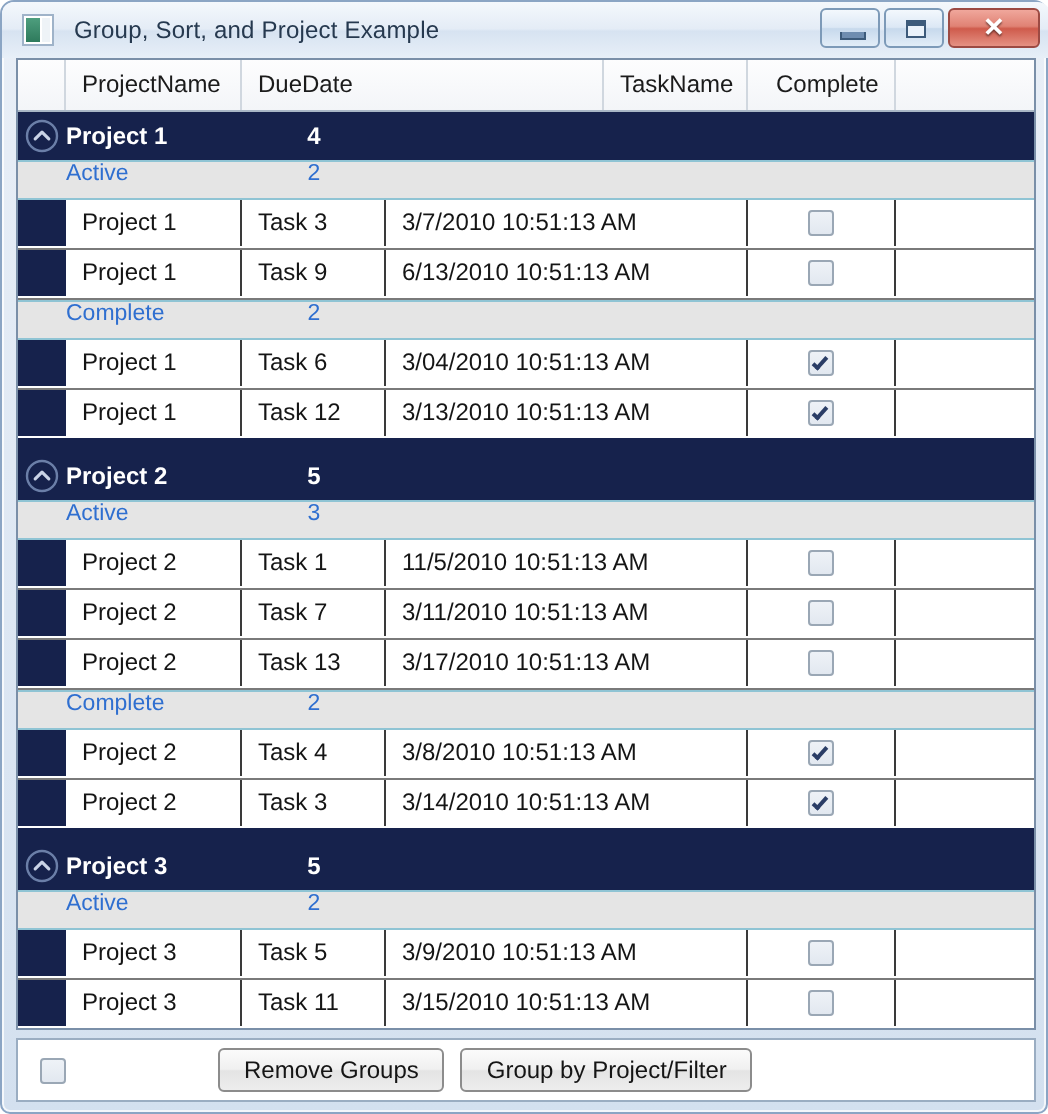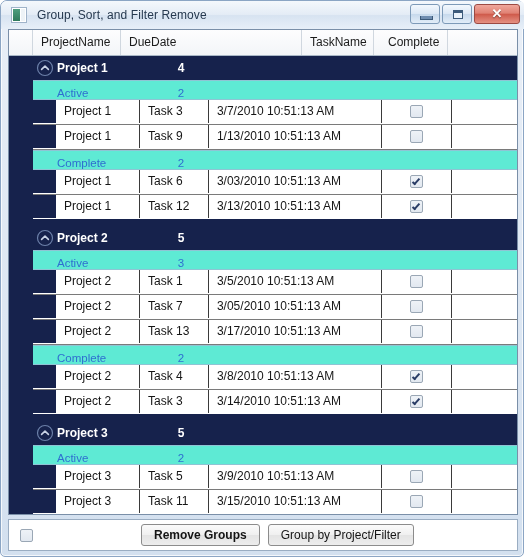--- a/index.html
+++ b/index.html
@@ -157,21 +157,20 @@
   .c-proj   { width: 88px; }
   .c-task   { width: 72px; }
   .c-date   { width: 181px; }
   .c-comp   { width: 74px; padding-left: 14px; }
   .c-extra  { width: 68px; border-right: none; }
 
   .list-body {
     height: 459px;
     background: #16224c;
     overflow: hidden;
-    padding-left: 24px;
   }
 
   .group {
     margin-bottom: 7px;
   }
   .group:first-child { margin-top: 0; }
 
   .group-header {
     display: flex;
     align-items: center;
@@ -199,23 +198,23 @@
     width: 72px;
     box-sizing: border-box;
     text-align: center;
     font-size: 12px;
     font-weight: bold;
     color: #ffffff;
   }
 
   .subgroup-header {
     display: flex;
-    align-items: flex-end;
+    align-items: flex-start;
     height: 18px;
-    background: #5eead4;
+    background: #e5e5e5;
     border-top: 1px solid #8fc4d4;
     border-bottom: 1px solid #8fc4d4;
   }
   .subgroup-name {
     width: 112px;
     box-sizing: border-box;
     padding-left: 24px;
     font-size: 11.5px;
     color: #2f6fd0;
     white-space: nowrap;
@@ -312,31 +311,31 @@
     border: 1px solid #8c8c8c;
     border-radius: 3px;
     background: linear-gradient(180deg,#fbfbfb 0%, #f0f0f0 48%, #e4e4e4 52%, #ededed 100%);
     font-family: "Liberation Sans", sans-serif;
     font-size: 12px;
     color: #151515;
     padding: 0 12px;
     cursor: default;
     white-space: nowrap;
   }
-  .btn-remove { margin-left: 108px; font-weight: bold; }
+  .btn-remove { margin-left: 76px; }
   .btn-group  { margin-left: 8px; }
 </style>
 </head>
 <body>
 
 <div class="window">
 
   <div class="titlebar">
     <div class="app-icon"></div>
-    <div class="title-text">Group, Sort, and Filter Remove</div>
+    <div class="title-text">Group, Sort, and Project Example</div>
 
     <div class="win-buttons">
       <div class="win-btn">
         <span class="glyph-min"></span>
       </div>
       <div class="win-btn">
         <span class="glyph-max"></span>
       </div>
       <div class="win-btn close">
         <span class="glyph-close">✕</span>
@@ -380,35 +379,35 @@
               <span class="cell date">3/7/2010 10:51:13 AM</span>
               <span class="cell comp">
                 <span class="checkbox"></span>
               </span>
               <span class="cell extra"></span>
             </div>
             <div class="row">
               <span class="cell gutter"></span>
               <span class="cell proj">Project 1</span>
               <span class="cell task">Task 9</span>
-              <span class="cell date">1/13/2010 10:51:13 AM</span>
+              <span class="cell date">6/13/2010 10:51:13 AM</span>
               <span class="cell comp">
                 <span class="checkbox"></span>
               </span>
               <span class="cell extra"></span>
             </div>
             <div class="subgroup-header">
               <span class="subgroup-name">Complete</span>
               <span class="subgroup-count">2</span>
             </div>
             <div class="row">
               <span class="cell gutter"></span>
               <span class="cell proj">Project 1</span>
               <span class="cell task">Task 6</span>
-              <span class="cell date">3/03/2010 10:51:13 AM</span>
+              <span class="cell date">3/04/2010 10:51:13 AM</span>
               <span class="cell comp">
                 <span class="checkbox checked"></span>
               </span>
               <span class="cell extra"></span>
             </div>
             <div class="row">
               <span class="cell gutter"></span>
               <span class="cell proj">Project 1</span>
               <span class="cell task">Task 12</span>
               <span class="cell date">3/13/2010 10:51:13 AM</span>
@@ -430,31 +429,31 @@
               <span class="group-count">5</span>
             </div>
             <div class="subgroup-header">
               <span class="subgroup-name">Active</span>
               <span class="subgroup-count">3</span>
             </div>
             <div class="row">
               <span class="cell gutter"></span>
               <span class="cell proj">Project 2</span>
               <span class="cell task">Task 1</span>
-              <span class="cell date">3/5/2010 10:51:13 AM</span>
+              <span class="cell date">11/5/2010 10:51:13 AM</span>
               <span class="cell comp">
                 <span class="checkbox"></span>
               </span>
               <span class="cell extra"></span>
             </div>
             <div class="row">
               <span class="cell gutter"></span>
               <span class="cell proj">Project 2</span>
               <span class="cell task">Task 7</span>
-              <span class="cell date">3/05/2010 10:51:13 AM</span>
+              <span class="cell date">3/11/2010 10:51:13 AM</span>
               <span class="cell comp">
                 <span class="checkbox"></span>
               </span>
               <span class="cell extra"></span>
             </div>
             <div class="row">
               <span class="cell gutter"></span>
               <span class="cell proj">Project 2</span>
               <span class="cell task">Task 13</span>
               <span class="cell date">3/17/2010 10:51:13 AM</span>

